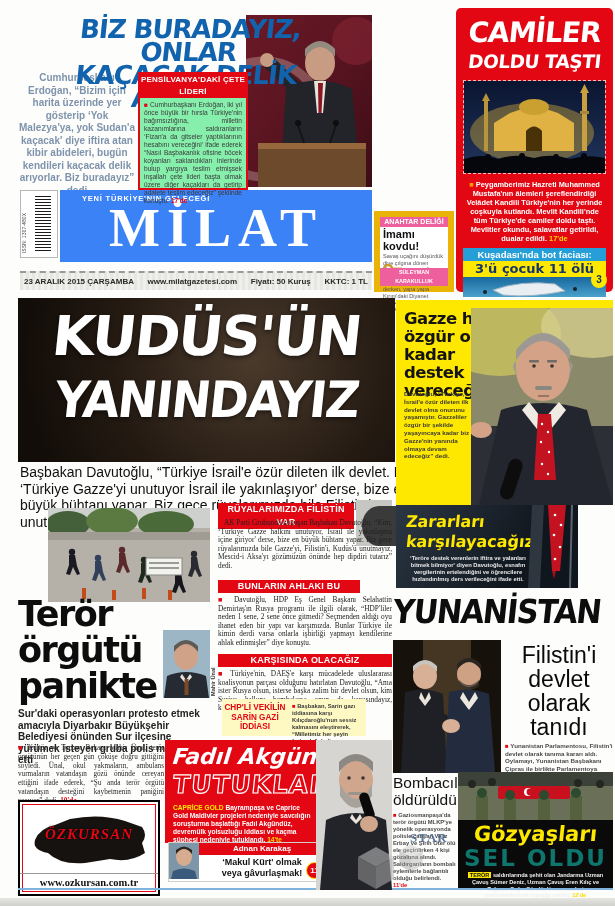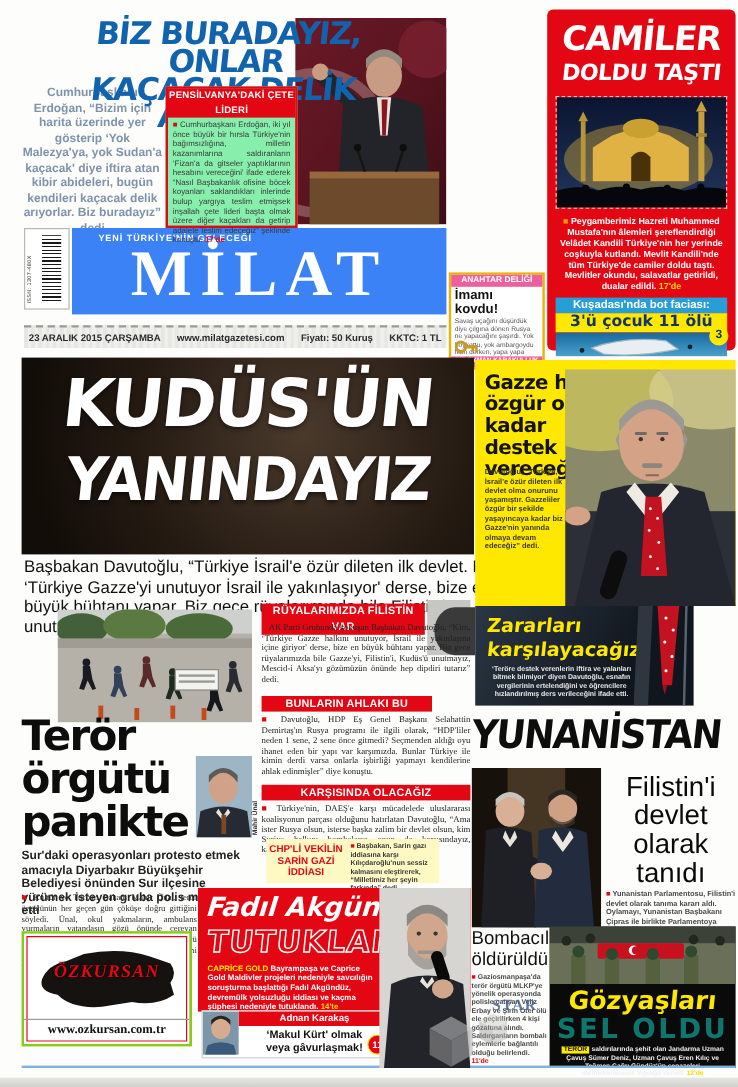--- a/index.html
+++ b/index.html
@@ -76,21 +76,21 @@
     <div class="abs serif" style="left:0;top:6px;width:312px;text-align:center;font-size:54px;font-weight:bold;color:#fff;letter-spacing:7px;line-height:64px;">MİLAT</div>
   </div>
 
   <div class="abs" style="left:20px;top:271px;width:352px;height:19px;border-top:2px dashed #9a9a96;background:repeating-linear-gradient(90deg,#e6e6e2 0 3px,#efefec 3px 6px);display:flex;align-items:center;justify-content:space-between;padding:0 4px;box-sizing:border-box;font-size:8px;font-weight:bold;color:#2a2a2a;">
     <span>23 ARALIK 2015 ÇARŞAMBA</span>
     <span>www.milatgazetesi.com</span>
     <span>Fiyatı: 50 Kuruş</span>
     <span>KKTC: 1 TL</span>
   </div>
 
-  <div class="abs" style="left:374px;top:227px;width:80px;height:81px;border:2px solid #eab308;background:#fff;box-sizing:border-box;">
+  <div class="abs" style="left:374px;top:211px;width:80px;height:81px;border:6px solid #eab308;background:#fff;box-sizing:border-box;">
     <div style="background:#ee5f9e;color:#fff;font-size:7px;font-weight:bold;text-align:center;line-height:10px;">ANAHTAR DELİĞİ</div>
     <div style="font-size:11px;font-weight:bold;color:#111;text-align:left;padding:1px 3px 0;">İmamı kovdu!</div>
     <div style="padding:1px 3px;font-size:5.6px;line-height:6.6px;color:#555;">Savaş uçağını düşürdük diye çılgına dönen Rusya ne yapacağını şaşırdı. Yok boykottu, yok ambargoydu filan derken, yapa yapa Kırım'daki Diyanet görevlisi imamı sınır dışı ettiler.</div>
     <svg class="abs" width="20" height="14" viewBox="0 0 20 14" style="left:3px;bottom:10px;">
       <circle cx="5" cy="7" r="4" fill="none" stroke="#c9992a" stroke-width="2.6"></circle>
       <rect x="8" y="5.6" width="11" height="2.8" fill="#c9992a"></rect>
       <rect x="14" y="8" width="2" height="3" fill="#c9992a"></rect>
         <rect x="17" y="8" width="2" height="4" fill="#c9992a"></rect>
     </svg>
     <div class="abs" style="left:0;bottom:0;width:100%;background:#ee5f9e;color:#fff;font-size:5.4px;font-weight:bold;text-align:center;line-height:9px;">SÜLEYMAN KARAKULLUK</div>
@@ -397,21 +397,21 @@
     <div style="flex:1;position:relative;">
       <div style="background:#e30613;color:#fff;font-size:8px;font-weight:bold;text-align:center;line-height:12px;">Adnan Karakaş</div>
       <div style="font-size:9px;font-weight:bold;color:#111;text-align:center;line-height:11px;padding-top:2px;">
         <div>‘Makul Kürt' olmak</div>
         <div>veya gâvurlaşmak!</div>
       </div>
       <div class="abs" style="right:2px;bottom:2px;width:15px;height:15px;background:#e30613;border:1px solid #ffe800;border-radius:50%;color:#fff;font-size:8px;font-weight:bold;text-align:center;line-height:15px;">11</div>
     </div>
   </div>
 
-  <div class="abs" style="left:18px;top:776px;width:142px;height:96px;background:#fff;border:2px solid #84cc16;box-shadow:inset 0 0 0 2px #fff, inset 0 0 0 3px #e30613;box-sizing:border-box;">
+  <div class="abs" style="left:18px;top:800px;width:142px;height:96px;background:#fff;border:2px solid #000000;box-shadow:inset 0 0 0 2px #fff, inset 0 0 0 3px #e30613;box-sizing:border-box;">
     <svg class="abs" width="118" height="56" viewBox="0 0 118 56" style="left:10px;top:8px;">
       <path d="M5,30 Q10,18 25,15 L40,9 Q70,3 95,11 L112,17 Q118,25 112,33 L115,43 Q100,53 80,49 L55,53 Q30,55 18,43 Q2,40 5,30 Z" fill="#161210"></path>
     </svg>
     <div class="abs serif" style="left:10px;top:24px;width:118px;text-align:center;color:#e30613;font-size:15px;font-weight:bold;font-style:italic;letter-spacing:1px;text-shadow:0 0 2px #000;">ÖZKURSAN</div>
     <div class="abs serif" style="left:0;bottom:6px;width:100%;text-align:center;font-size:10.5px;font-weight:bold;color:#111;border-top:1px solid #999;padding-top:3px;">www.ozkursan.com.tr</div>
   </div>
 
   <div class="abs serif" style="left:400px;top:830px;font-size:13px;font-weight:bold;color:#44608c;opacity:.85;letter-spacing:1px;z-index:3;padding-left:10px;">STAR</div>
   <svg class="abs" width="40" height="46" viewBox="0 0 40 46" style="left:356px;top:845px;opacity:.55;z-index:3;">
     <polygon points="20,2 38,12 20,22 2,12" fill="#c6c6c6"></polygon>

